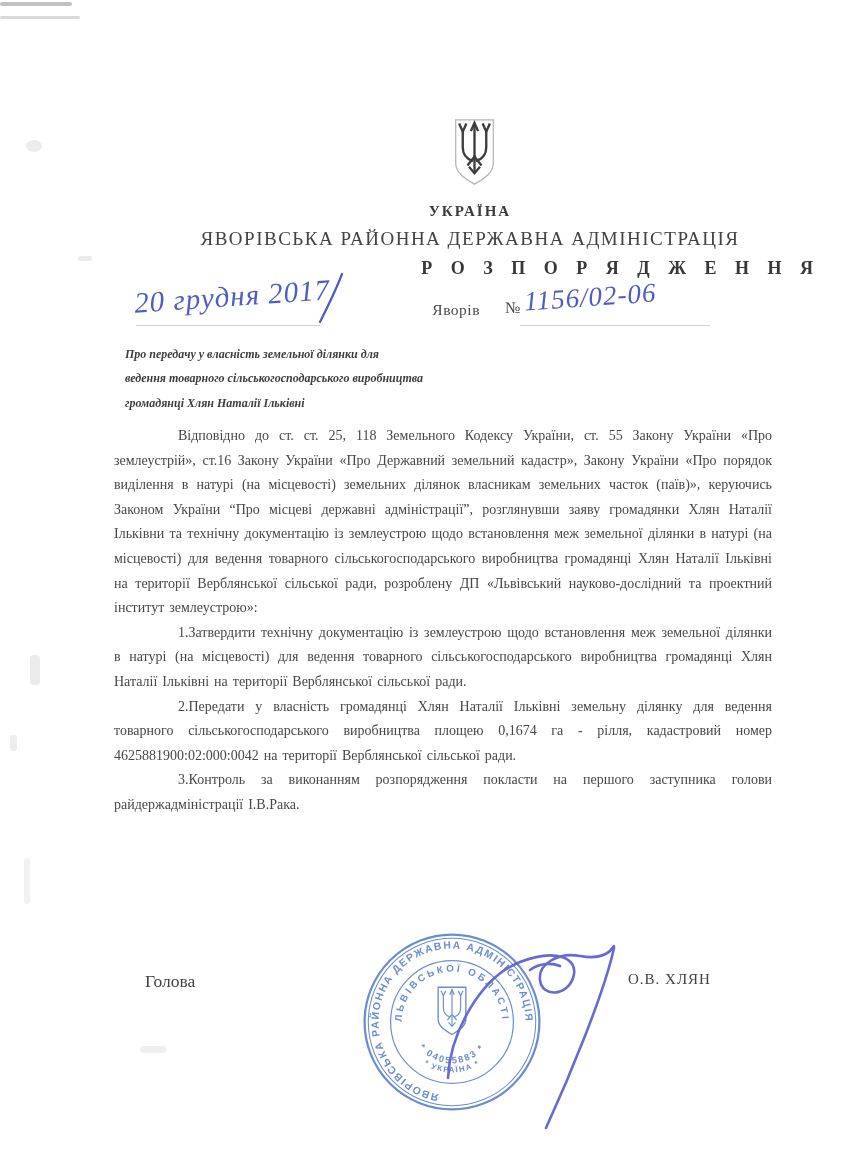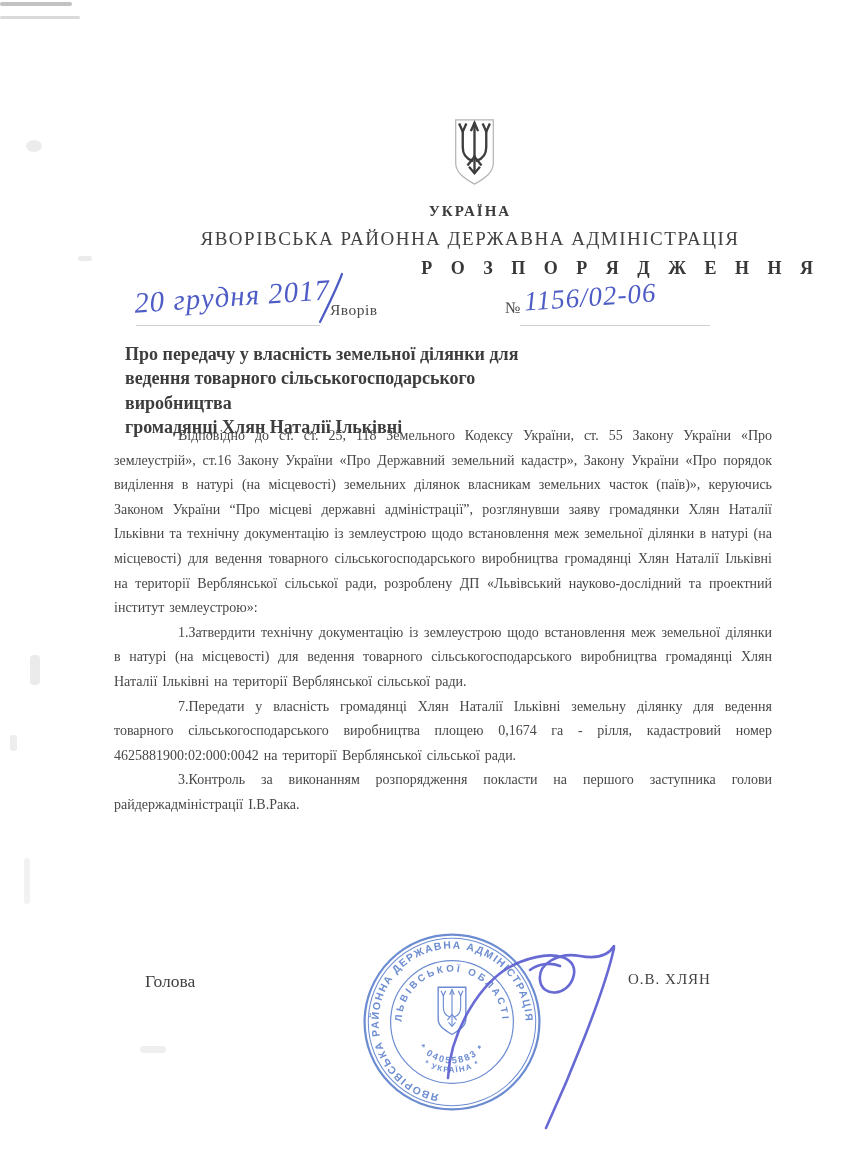--- a/index.html
+++ b/index.html
@@ -25,28 +25,28 @@
     font-size:15px;font-weight:bold;letter-spacing:2px;color:#3c3c3c;}
   .authority{position:absolute;left:110px;top:228px;width:720px;text-align:center;
     font-size:19px;letter-spacing:1.5px;color:#424242;}
   .doctype{position:absolute;left:120px;top:258px;width:700px;text-align:right;
     font-size:18px;font-weight:bold;letter-spacing:7px;color:#383838;}
   
   .hand{font-style:italic;color:#4e5cc5;white-space:nowrap;}
   .hand-date{position:absolute;left:134px;top:280px;font-size:29px;transform:rotate(-4deg);letter-spacing:1px;}
   .flourish{position:absolute;left:318px;top:272px;width:26px;height:52px;}
   .hand-num{position:absolute;left:524px;top:282px;font-size:27px;transform:rotate(-4deg);letter-spacing:1px;}
-  .place{position:absolute;left:330px;top:301px;width:150px;text-align:left;font-size:15.5px;letter-spacing:.5px;color:#4a4a4a;}
+  .place{position:absolute;left:330px;top:301px;width:150px;text-align:right;font-size:15.5px;letter-spacing:.5px;color:#4a4a4a;}
   .numsign{position:absolute;left:505px;top:299px;font-size:16px;color:#4a4a4a;}
   .rule{position:absolute;height:1px;background:#c6c6c6;opacity:.8;}
   .rule-date{left:136px;top:325px;width:184px;}
   .rule-num{left:520px;top:325px;width:190px;}
   
   .subject{position:absolute;left:125px;top:342px;width:440px;
-    font-size:18px;font-weight:bold;line-height:24.4px;color:#3d3d3d;}
+    font-size:12px;font-weight:bold;font-style:italic;line-height:24.4px;color:#3d3d3d;}
   
   .body{position:absolute;left:114px;top:424px;width:658px;
     font-size:14px;line-height:24.6px;text-align:justify;word-spacing:1.5px;}
   .body p{margin:0;text-indent:64px;}
   
   .role{position:absolute;left:145px;top:971px;font-size:17.5px;color:#424242;text-align:right;}
   .sig-name{position:absolute;left:628px;top:971px;font-size:15px;letter-spacing:1px;color:#424242;}
   .stamp{position:absolute;left:359px;top:929px;width:186px;height:186px;opacity:.82;}
   .signature{position:absolute;left:410px;top:928px;width:240px;height:215px;}
 </style>
@@ -97,21 +97,21 @@
 
   <div class="subject">
     <div>Про  передачу  у  власність  земельної  ділянки  для</div>
     <div>ведення товарного сільськогосподарського виробництва</div>
     <div>громадянці Хлян  Наталії  Ільківні</div>
   </div>
 
   <div class="body">
     <p>Відповідно до ст. ст. 25, 118  Земельного  Кодексу  України, ст. 55 Закону України «Про землеустрій», ст.16 Закону України «Про Державний земельний кадастр», Закону України «Про порядок виділення в натурі (на місцевості) земельних ділянок власникам земельних часток (паїв)», керуючись Законом України “Про місцеві державні адміністрації”, розглянувши заяву громадянки Хлян Наталії Ільківни та технічну документацію із землеустрою щодо  встановлення меж  земельної ділянки в натурі (на місцевості) для ведення товарного сільськогосподарського  виробництва громадянці Хлян Наталії Ільківні на території Верблянської сільської ради,  розроблену ДП «Львівський науково-дослідний та проектний інститут землеустрою»:</p>
     <p>1.Затвердити технічну документацію із землеустрою щодо встановлення меж  земельної ділянки в натурі (на місцевості) для ведення товарного сільськогосподарського виробництва громадянці Хлян Наталії Ільківні на території Верблянської сільської  ради.</p>
-    <p>7.Передати у власність громадянці Хлян Наталії Ільківні земельну ділянку для ведення товарного сільськогосподарського виробництва площею 0,1674 га  -  рілля, кадастровий номер    4625881900:02:000:0042 на території Верблянської сільської  ради.</p>
+    <p>2.Передати у власність громадянці Хлян Наталії Ільківні земельну ділянку для ведення товарного сільськогосподарського виробництва площею 0,1674 га  -  рілля, кадастровий номер    4625881900:02:000:0042 на території Верблянської сільської  ради.</p>
     <p>3.Контроль за виконанням розпорядження покласти на першого заступника голови райдержадміністрації І.В.Рака.</p>
   </div>
 
   <div class="role">Голова</div>
   <div class="sig-name">О.В. ХЛЯН</div>
 
   <svg class="stamp" viewBox="0 0 200 200">
     <g fill="none" stroke="#4d74c8">
       <circle cx="100" cy="100" r="94" stroke-width="2.4"></circle>
       <circle cx="100" cy="100" r="90" stroke-width="1.1"></circle>

